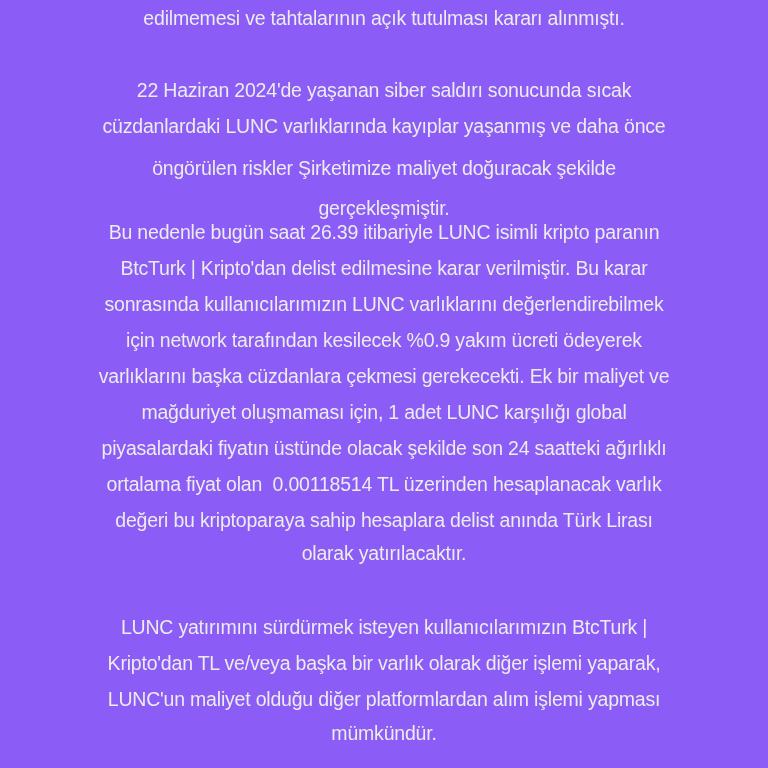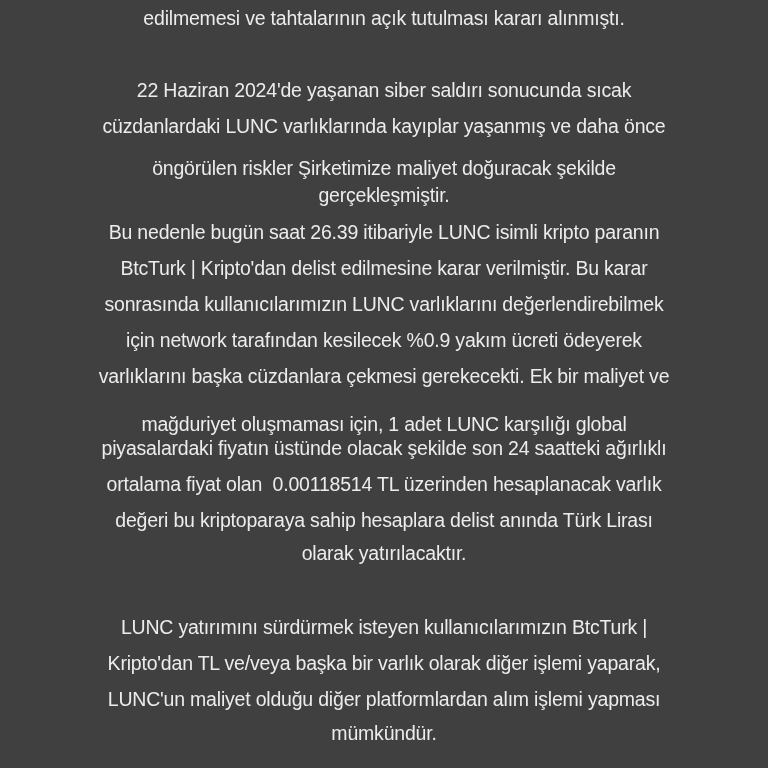--- a/index.html
+++ b/index.html
@@ -7,21 +7,21 @@
       padding: 0;
       width: 768px;
       height: 768px;
       overflow: hidden;
       background: #202124;
     }
     .page {
       position: relative;
       width: 768px;
       height: 768px;
-      background: #404040;
+      background: #8b5cf6;
       color: #ececec;
       font-family: "Liberation Sans", sans-serif;
       font-size: 19.5px;
       letter-spacing: -0.2px;
     }
     .line {
       position: absolute;
       left: 0;
       width: 768px;
       text-align: center;
@@ -36,30 +36,30 @@
 <div class="page">
 
   <div class="paragraph">
     <div class="line" style="top:6px">edilmemesi ve tahtalarının açık tutulması kararı alınmıştı.</div>
   </div>
 
   <div class="paragraph">
     <div class="line" style="top:78px">22 Haziran 2024'de yaşanan siber saldırı sonucunda sıcak</div>
     <div class="line" style="top:114px">cüzdanlardaki LUNC varlıklarında kayıplar yaşanmış ve daha önce</div>
     <div class="line" style="top:156px">öngörülen riskler Şirketimize maliyet doğuracak şekilde</div>
-    <div class="line" style="top:183px">gerçekleşmiştir.</div>
+    <div class="line" style="top:196px">gerçekleşmiştir.</div>
   </div>
 
   <div class="paragraph">
     <div class="line" style="top:220px">Bu nedenle bugün saat 26.39 itibariyle LUNC isimli kripto paranın</div>
     <div class="line" style="top:256px">BtcTurk | Kripto'dan delist edilmesine karar verilmiştir. Bu karar</div>
     <div class="line" style="top:292px">sonrasında kullanıcılarımızın LUNC varlıklarını değerlendirebilmek</div>
     <div class="line" style="top:328px">için network tarafından kesilecek %0.9 yakım ücreti ödeyerek</div>
     <div class="line" style="top:364px">varlıklarını başka cüzdanlara çekmesi gerekecekti. Ek bir maliyet ve</div>
-    <div class="line" style="top:412px">mağduriyet oluşmaması için, 1 adet LUNC karşılığı global</div>
+    <div class="line" style="top:400px">mağduriyet oluşmaması için, 1 adet LUNC karşılığı global</div>
     <div class="line" style="top:436px">piyasalardaki fiyatın üstünde olacak şekilde son 24 saatteki ağırlıklı</div>
     <div class="line" style="top:472px">ortalama fiyat olan  0.00118514 TL üzerinden hesaplanacak varlık</div>
     <div class="line" style="top:508px">değeri bu kriptoparaya sahip hesaplara delist anında Türk Lirası</div>
     <div class="line" style="top:541px">olarak yatırılacaktır.</div>
   </div>
 
   <div class="paragraph">
     <div class="line" style="top:615px">LUNC yatırımını sürdürmek isteyen kullanıcılarımızın BtcTurk |</div>
     <div class="line" style="top:651px">Kripto'dan TL ve/veya başka bir varlık olarak diğer işlemi yaparak,</div>
     <div class="line" style="top:687px">LUNC'un maliyet olduğu diğer platformlardan alım işlemi yapması</div>

